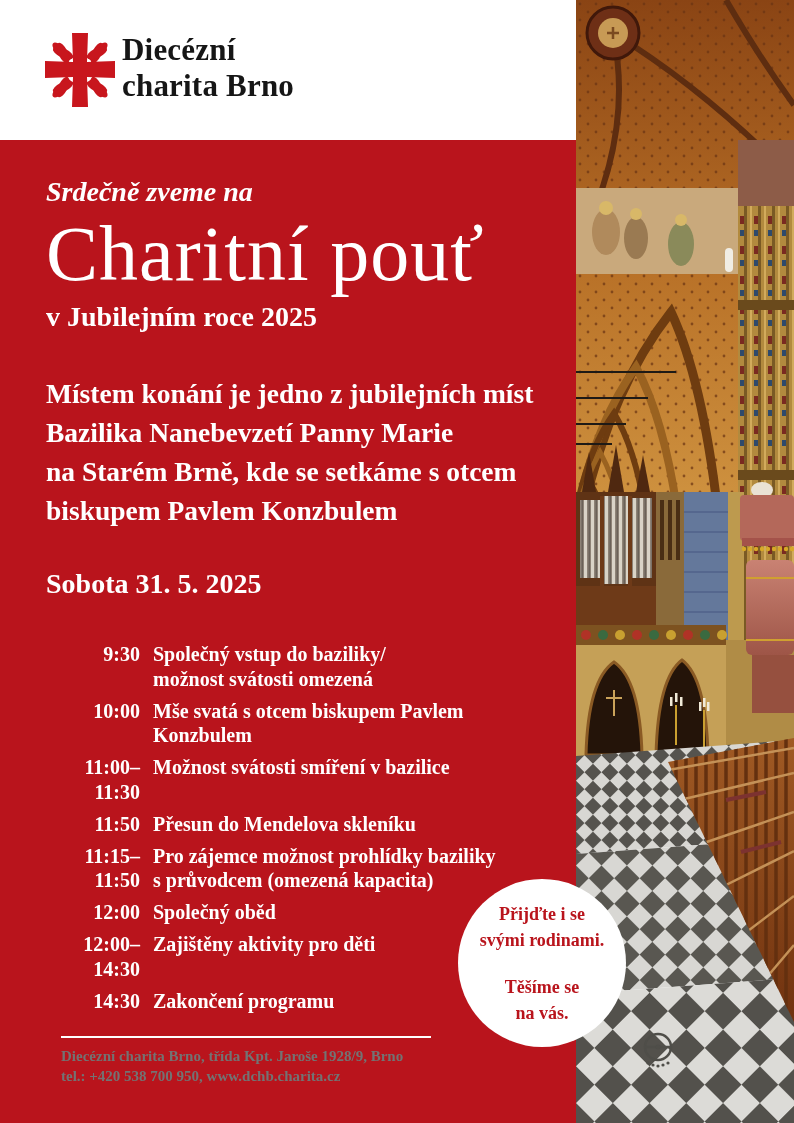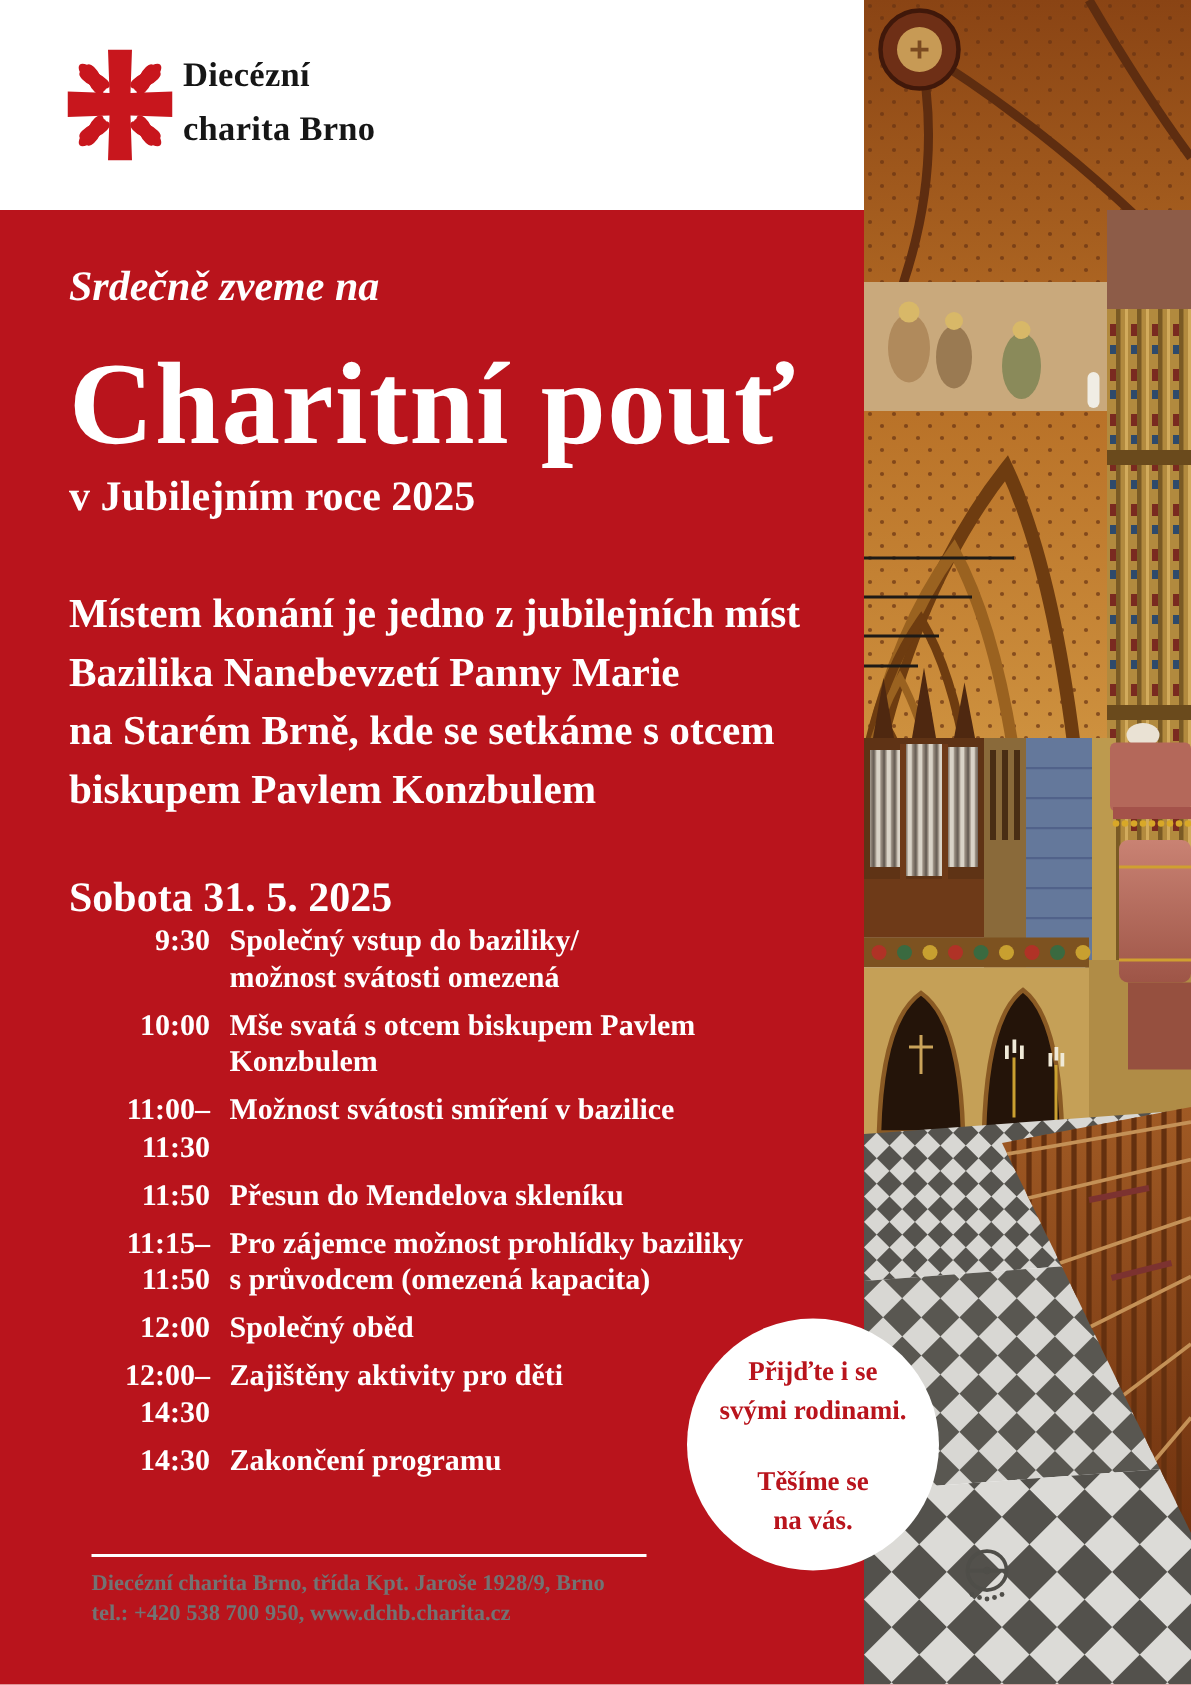--- a/index.html
+++ b/index.html
@@ -7,32 +7,32 @@
   body { font-family: "Liberation Serif", "DejaVu Serif", serif; background: #ffffff; }
 
   .poster { position: relative; width: 794px; height: 1123px; overflow: hidden; background: #ffffff; }
 
   
   .header-band { position: absolute; left: 0; top: 0; width: 576px; height: 140px; background: #ffffff; }
   .red-band    { position: absolute; left: 0; top: 140px; width: 576px; height: 983px; background: #b9141c; }
 
   
   .logo { position: absolute; left: 45px; top: 33px; width: 70px; height: 74px; }
-  .org-name { position: absolute; left: 122px; top: 32px; font-size: 23px; line-height: 36px;
+  .org-name { position: absolute; left: 122px; top: 32px; font-size: 31px; line-height: 36px;
               font-weight: bold; color: #161616; letter-spacing: 0.2px; }
 
   
   .content { position: absolute; left: 46px; top: 140px; width: 512px; color: #ffffff; }
   .intro    { margin-top: 36px; font-size: 28px; font-weight: bold; line-height: 32px; font-style: italic; }
-  .title    { margin-top: 19px; font-size: 78px; font-weight: bold; line-height: 84px; letter-spacing: 1px; }
+  .title    { margin-top: 4px; font-size: 78px; font-weight: normal; line-height: 84px; letter-spacing: 1px; }
   .subtitle { margin-top: 4px; font-size: 28px; font-weight: bold; line-height: 34px; }
   .desc     { margin-top: 40px; font-size: 27.5px; font-weight: bold; line-height: 39px; }
   .date     { margin-top: 38px; font-size: 28px; font-weight: bold; line-height: 32px; }
 
-  .schedule { font-size: 20px; font-weight: bold; width: 505px; }
+  .schedule { margin-top: 42px; font-size: 20px; font-weight: bold; width: 505px; }
   .sched-row { display: flex; margin-bottom: 7.5px; line-height: 24.5px; }
   .sched-time { flex: 0 0 94px; width: 94px; text-align: right; }
   .sched-act  { margin-left: 13px; }
 
   .footer { position: absolute; left: 61px; top: 1036px; color: #737373; }
   .footer-rule { width: 370px; height: 2px; background: #ffffff; margin-bottom: 8px; }
   .footer-line { font-size: 15px; font-weight: bold; line-height: 20px; }
 
   
   .photo-col { position: absolute; left: 576px; top: 0; width: 218px; height: 1123px; }

